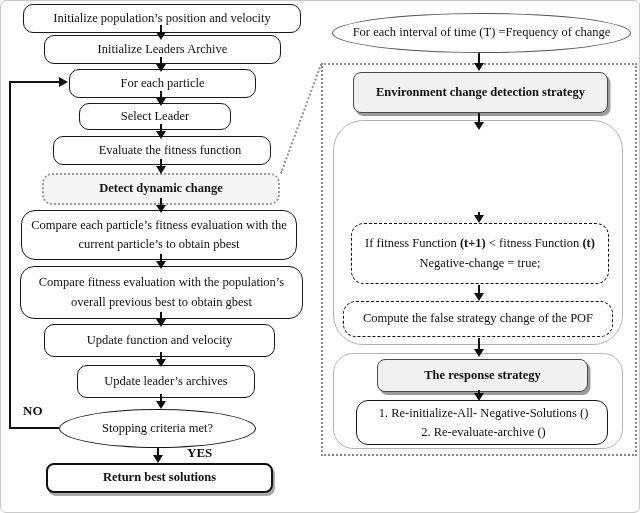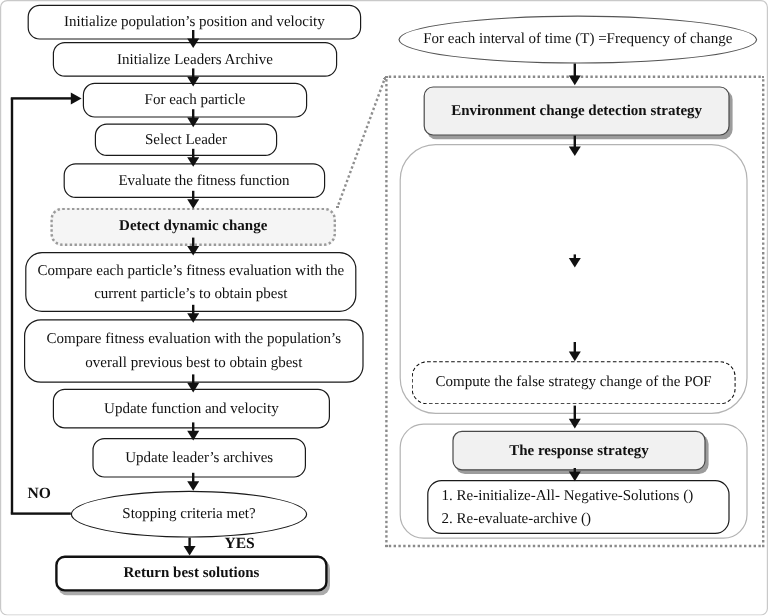--- a/index.html
+++ b/index.html
@@ -32,21 +32,21 @@
   }
   .stem{position:absolute;width:1.6px;background:#111;}
   .hseg{position:absolute;height:1.6px;background:#111;}
   .head-down{position:absolute;width:0;height:0;border-left:5px solid transparent;border-right:5px solid transparent;border-top:8px solid #111;}
   .head-right{position:absolute;width:0;height:0;border-top:5px solid transparent;border-bottom:5px solid transparent;border-left:9px solid #111;}
   .branch-label{position:absolute;font-weight:bold;font-size:13px;}
   .diag-dotted{
     position:absolute;width:116px;height:0;border-top:2.2px dotted #8f8f8f;
     transform-origin:0 0;transform:rotate(-69.8deg);
   }
-  .left-list{align-items:flex-start;text-align:left;padding-left:11px;line-height:1.5;}
+  .left-list{align-items:center;text-align:left;padding-left:11px;line-height:1.5;}
   .thin-ellipse{border:1.2px solid #555;}
 </style>
 </head>
 <body>
 
 <div id="canvas">
 
   <div class="node" style="left:43px;top:34px;width:237px;height:29px;">Initialize Leaders Archive</div>
 
   <div class="node" style="left:22px;top:3px;width:278px;height:29px;">Initialize population’s position and velocity</div>
@@ -115,20 +115,26 @@
 
   <div class="node ellipse thin-ellipse" style="left:331px;top:12px;width:299px;height:40px;">For each interval of time (T) =Frequency of change</div>
 
   <div class="dotted-frame" style="left:320px;top:62px;width:316px;height:393px;"></div>
 
   <div class="node gray-btn" style="left:352px;top:71px;width:255px;height:41px;">Environment change detection strategy</div>
 
   <div class="container-gray" style="left:332px;top:119px;width:290px;height:225px;border-radius:30px;"></div>
 
 
+  <div class="node dashed-node" style="left:350px;top:222px;width:258px;height:61px;">
+    <div>
+      <span>If fitness Function </span><b>(t+1)</b><span> &lt; fitness Function </span><b>(t)</b>
+    </div>
+    <div>Negative-change = true;</div>
+  </div>
 
   <div class="node dashed-node" style="left:342px;top:300px;width:270px;height:36px;">Compute the false strategy change of the POF</div>
 
   <div class="container-gray" style="left:332px;top:352px;width:290px;height:96px;border-radius:20px;"></div>
 
   <div class="node gray-btn" style="left:376px;top:358px;width:211px;height:33px;">The response strategy</div>
 
   <div class="node left-list" style="left:355px;top:399px;width:252px;height:45px;border-width:1.9px;border-radius:12px;">
     <div>1. Re-initialize-All- Negative-Solutions ()</div>
     <div>2. Re-evaluate-archive ()</div>

